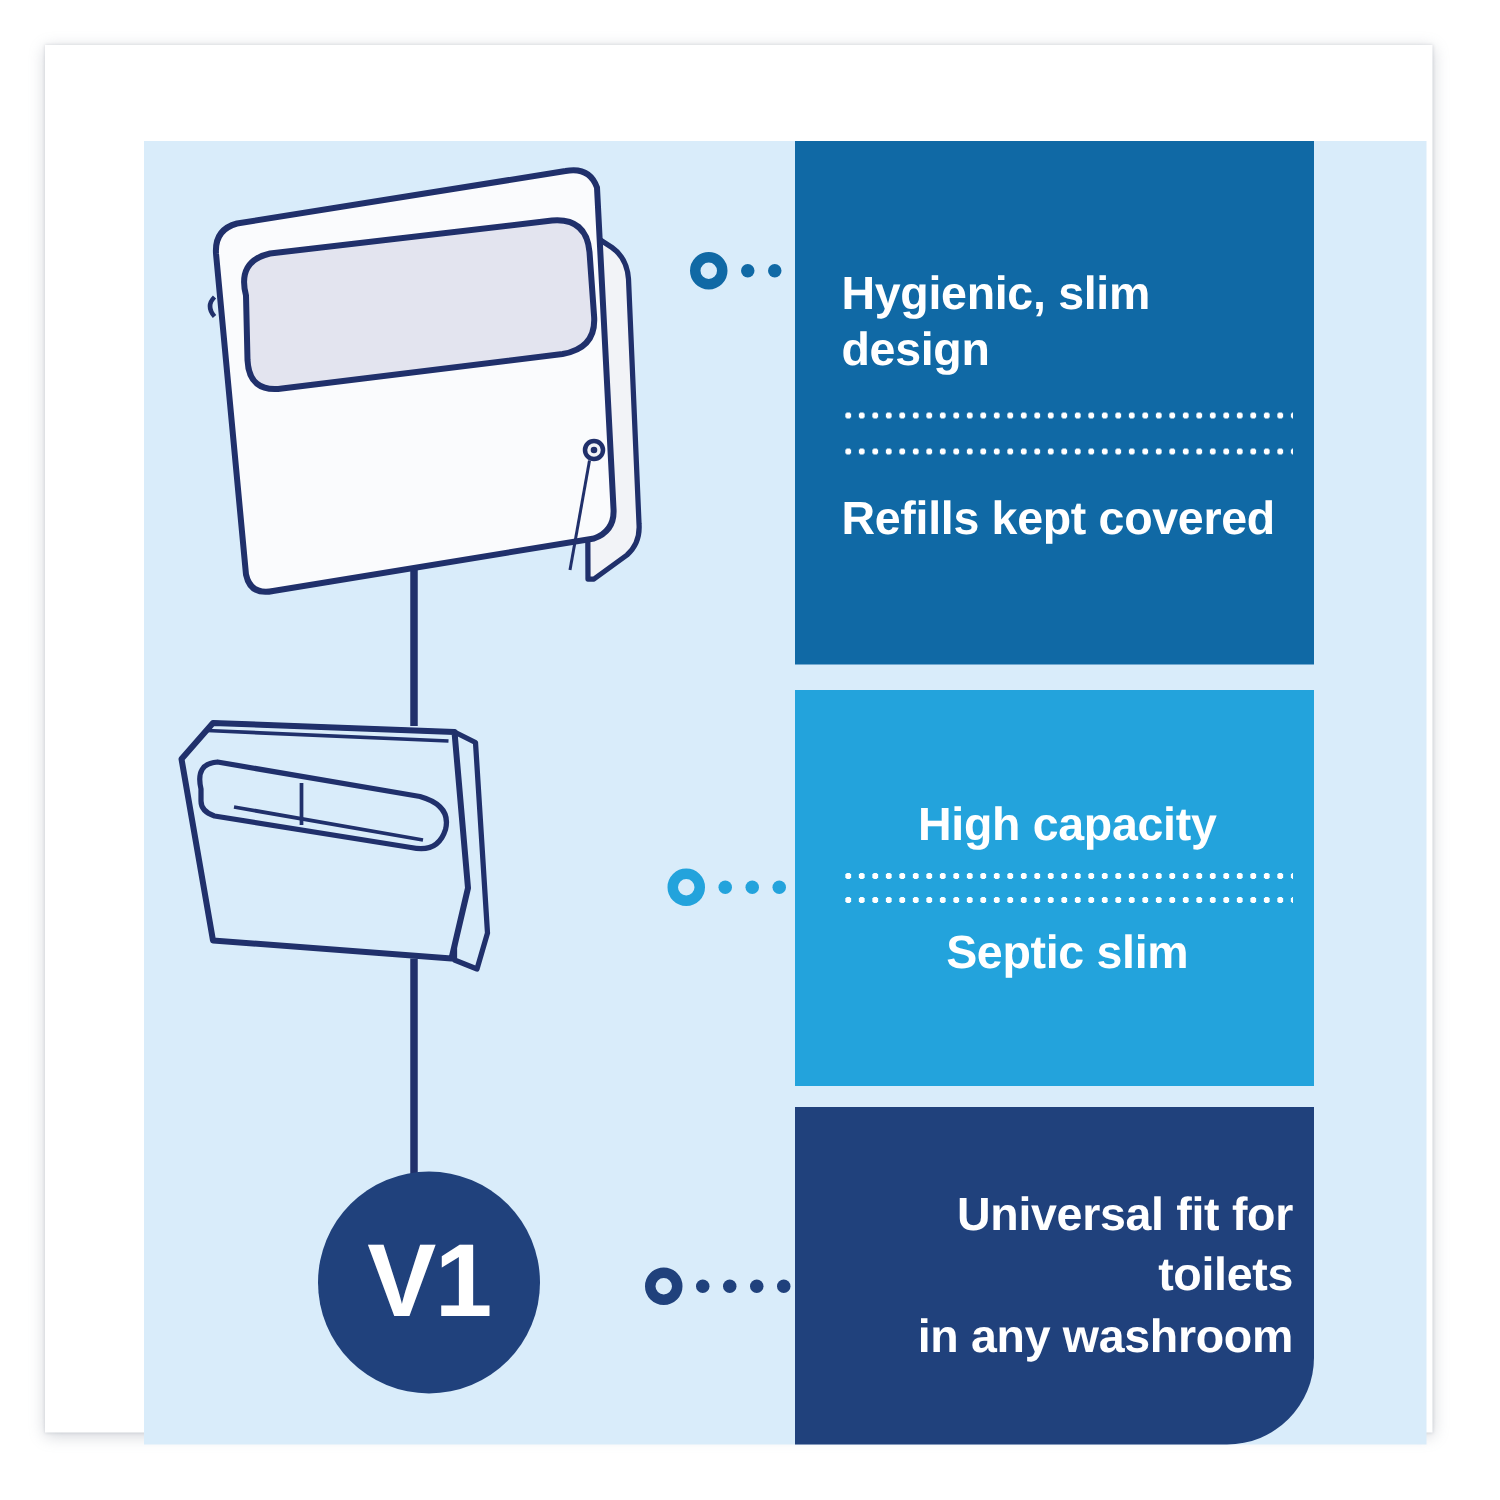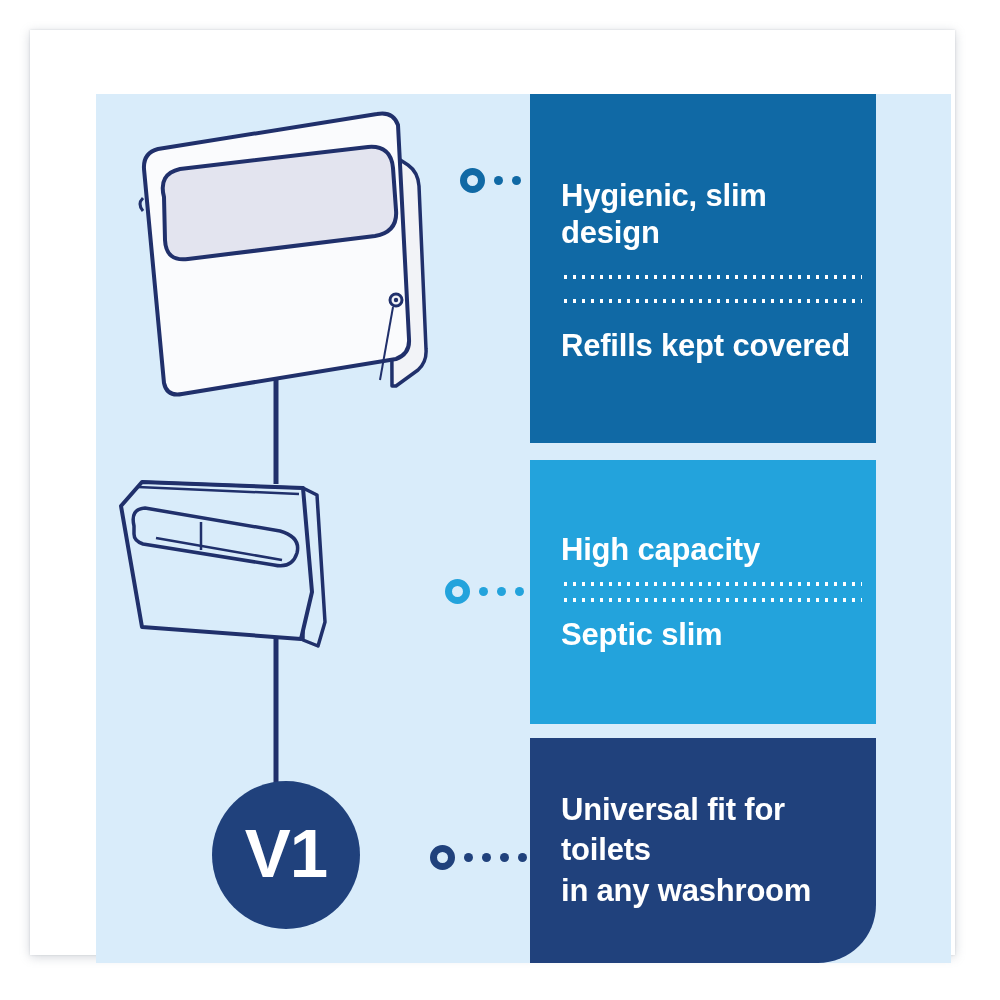--- a/index.html
+++ b/index.html
@@ -51,40 +51,41 @@
   }
   .panel-1 {
     top: 0px;
     height: 349px;
     background: #1069a5;
   }
   .panel-2 {
     top: 366px;
     height: 264px;
     background: #23a3dc;
+    text-align: center;
   }
   .panel-3 {
     top: 644px;
     height: 225px;
     background: #20417c;
     border-bottom-right-radius: 58px;
   }
 
   .panel-inner {
     position: absolute;
     left: 31px;
     right: 14px;
     top: 0;
     bottom: 0;
     display: flex;
     flex-direction: column;
     justify-content: center;
   }
   .panel-1 .panel-inner { padding-top: 4px; }
-  .panel-3 .panel-inner { justify-content: center; }
+  .panel-3 .panel-inner { justify-content: center; text-align: right; }
 
   .feature {
     color: #ffffff;
     font-weight: bold;
     font-size: 31px;
     line-height: 1.20;
     letter-spacing: -0.2px;
     white-space: pre-line;
   }
   .panel-1 .feature { margin: 14px 0 14px 0; }

